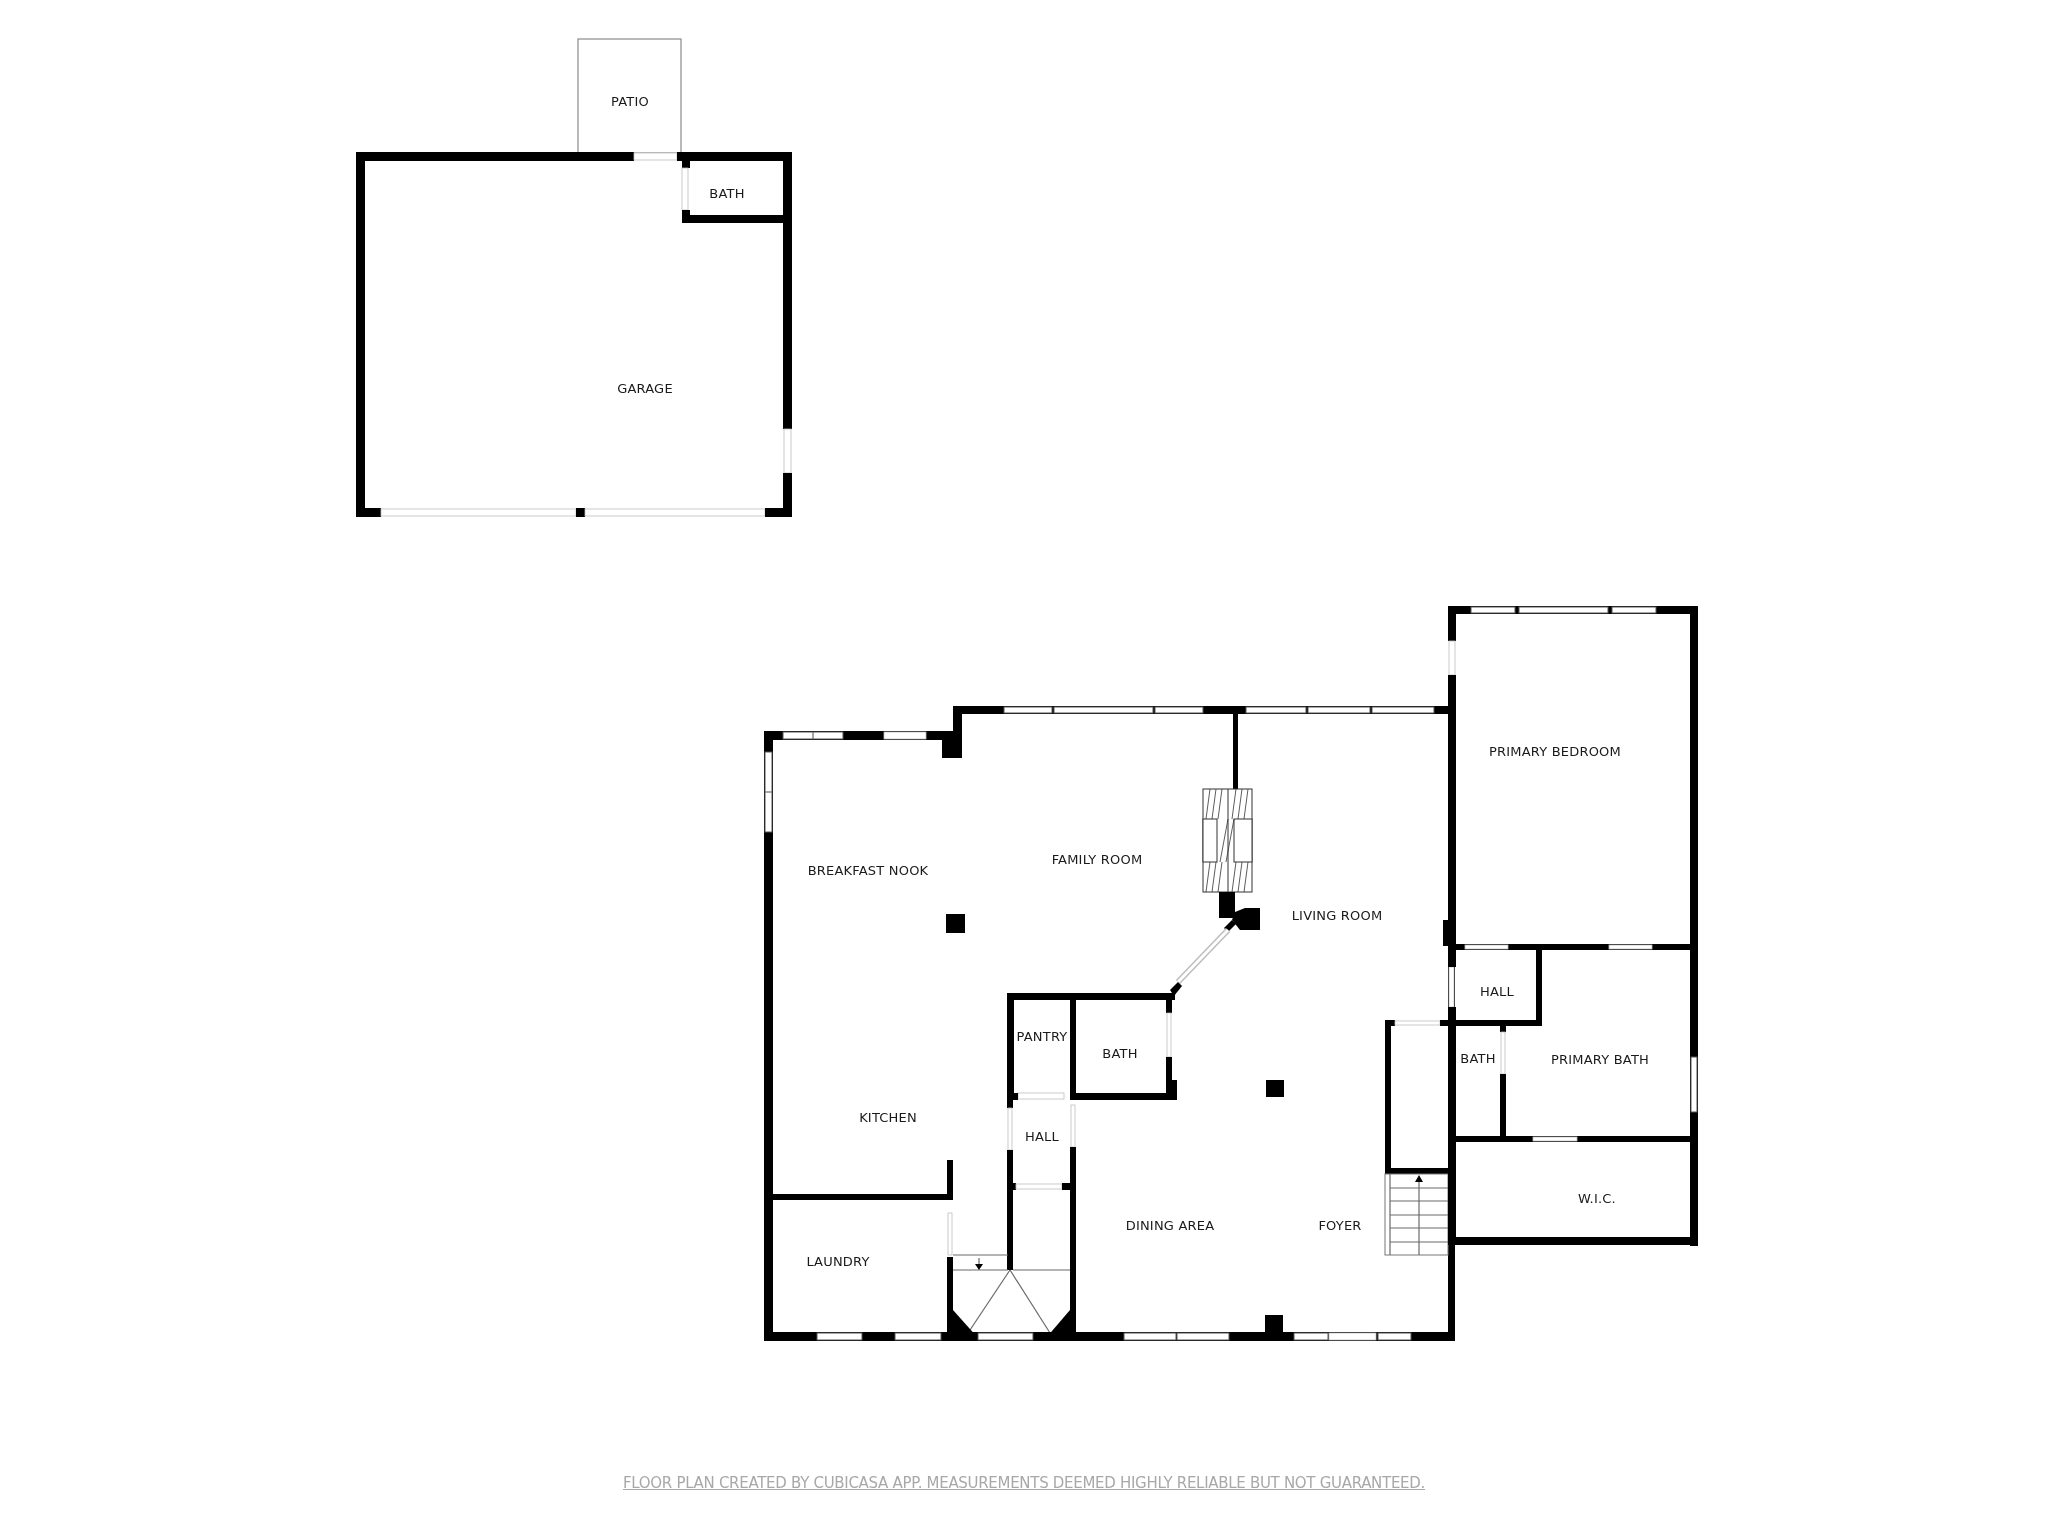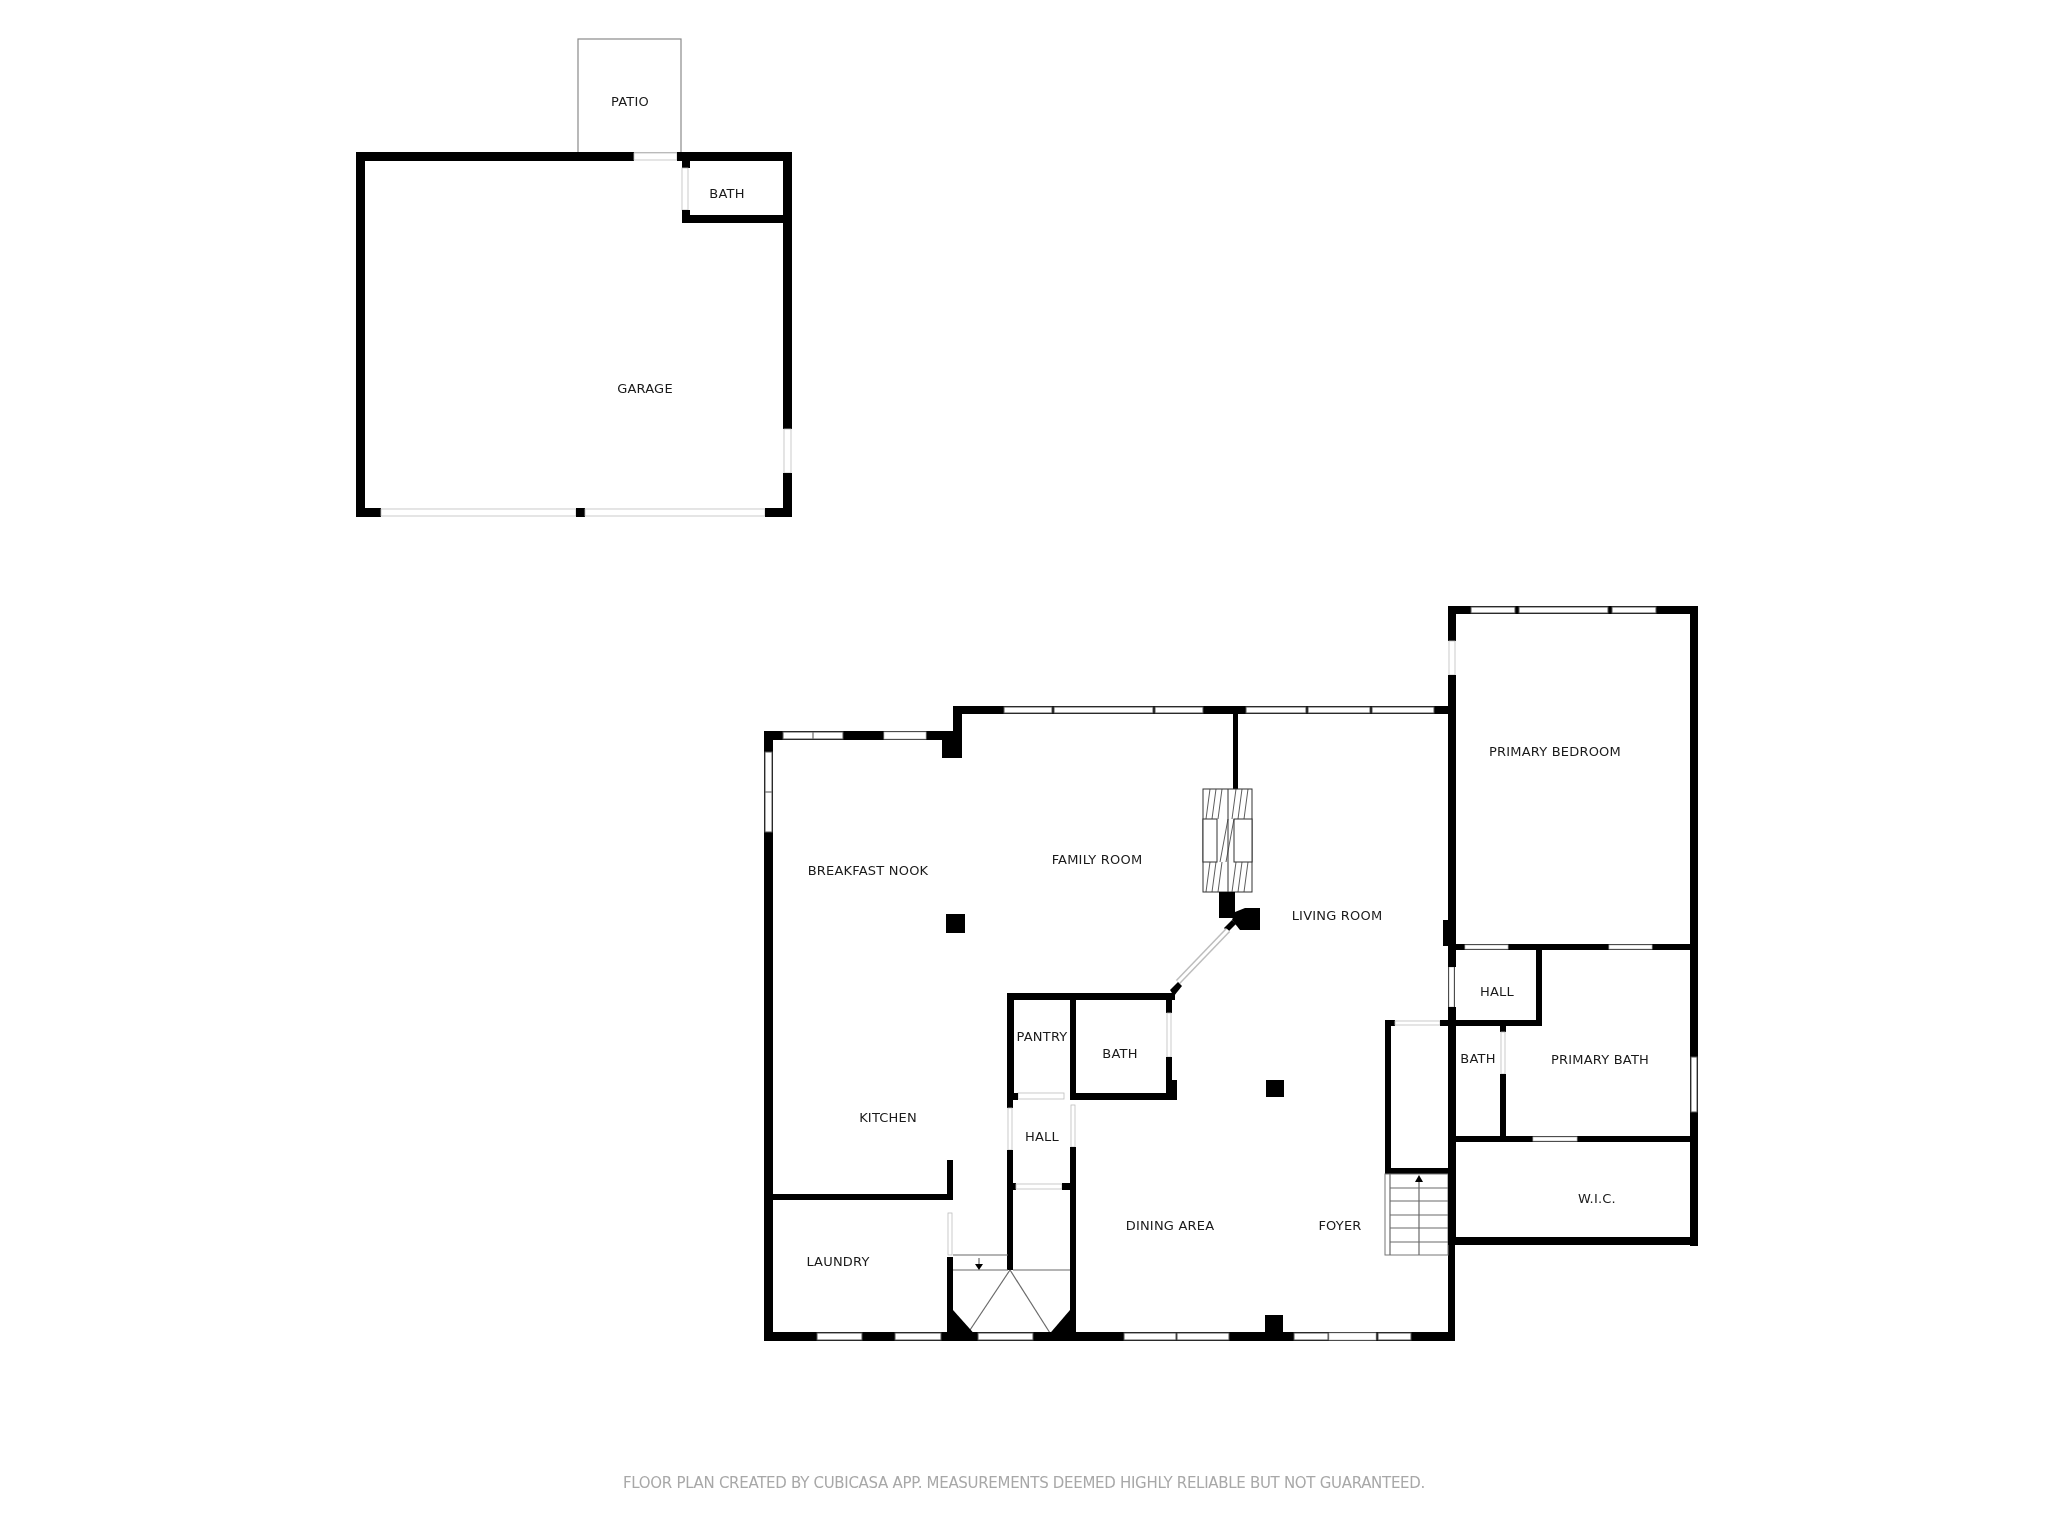--- a/index.html
+++ b/index.html
@@ -5,21 +5,21 @@
     html, body { margin: 0; padding: 0; background: #ffffff; }
     body { width: 2048px; height: 1536px; position: relative; overflow: hidden;
            font-family: "DejaVu Sans", "Liberation Sans", sans-serif; }
     #plan { position: absolute; left: 0; top: 0; width: 2048px; height: 1536px; }
     .wall { fill: #000000; }
     .opening { fill: #ffffff; stroke: #bdbdbd; stroke-width: 0.8; }
     .window { fill: #ffffff; stroke: #555555; stroke-width: 1; }
     .thin { fill: none; stroke: #6a6a6a; stroke-width: 1.2; }
     .room-label { font-family: "DejaVu Sans", sans-serif; font-size: 13px; fill: #1a1a1a; text-anchor: middle; dominant-baseline: middle; letter-spacing: 0.2px; }
     .footer { position: absolute; left: 0; width: 2048px; top: 1474px; text-align: center;
-              font-family: "DejaVu Sans", sans-serif; font-size: 15px; color: #a8a8a8; letter-spacing: -0.3px; }
+              font-family: "DejaVu Sans", sans-serif; font-size: 15px; color: #a8a8a8; letter-spacing: -0.3px; text-decoration: underline; }
   </style>
 </head>
 <body>
 
 <svg id="plan" viewBox="0 0 2048 1536" xmlns="http://www.w3.org/2000/svg">
 
   <g>
 
     <rect x="578" y="39" width="103" height="114" fill="#ffffff" stroke="#8a8a8a" stroke-width="1.2"></rect>
 

